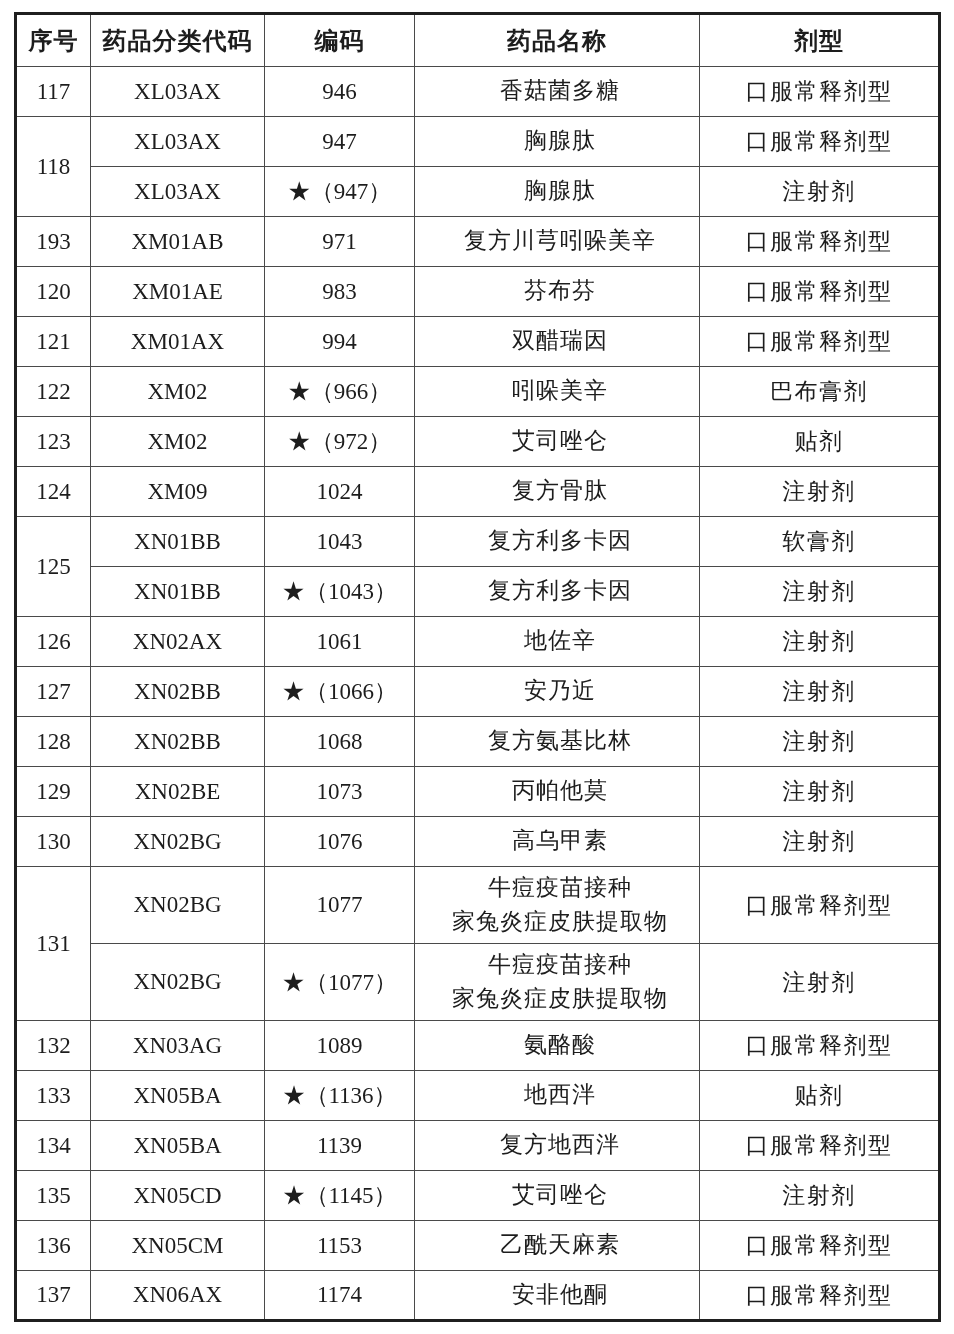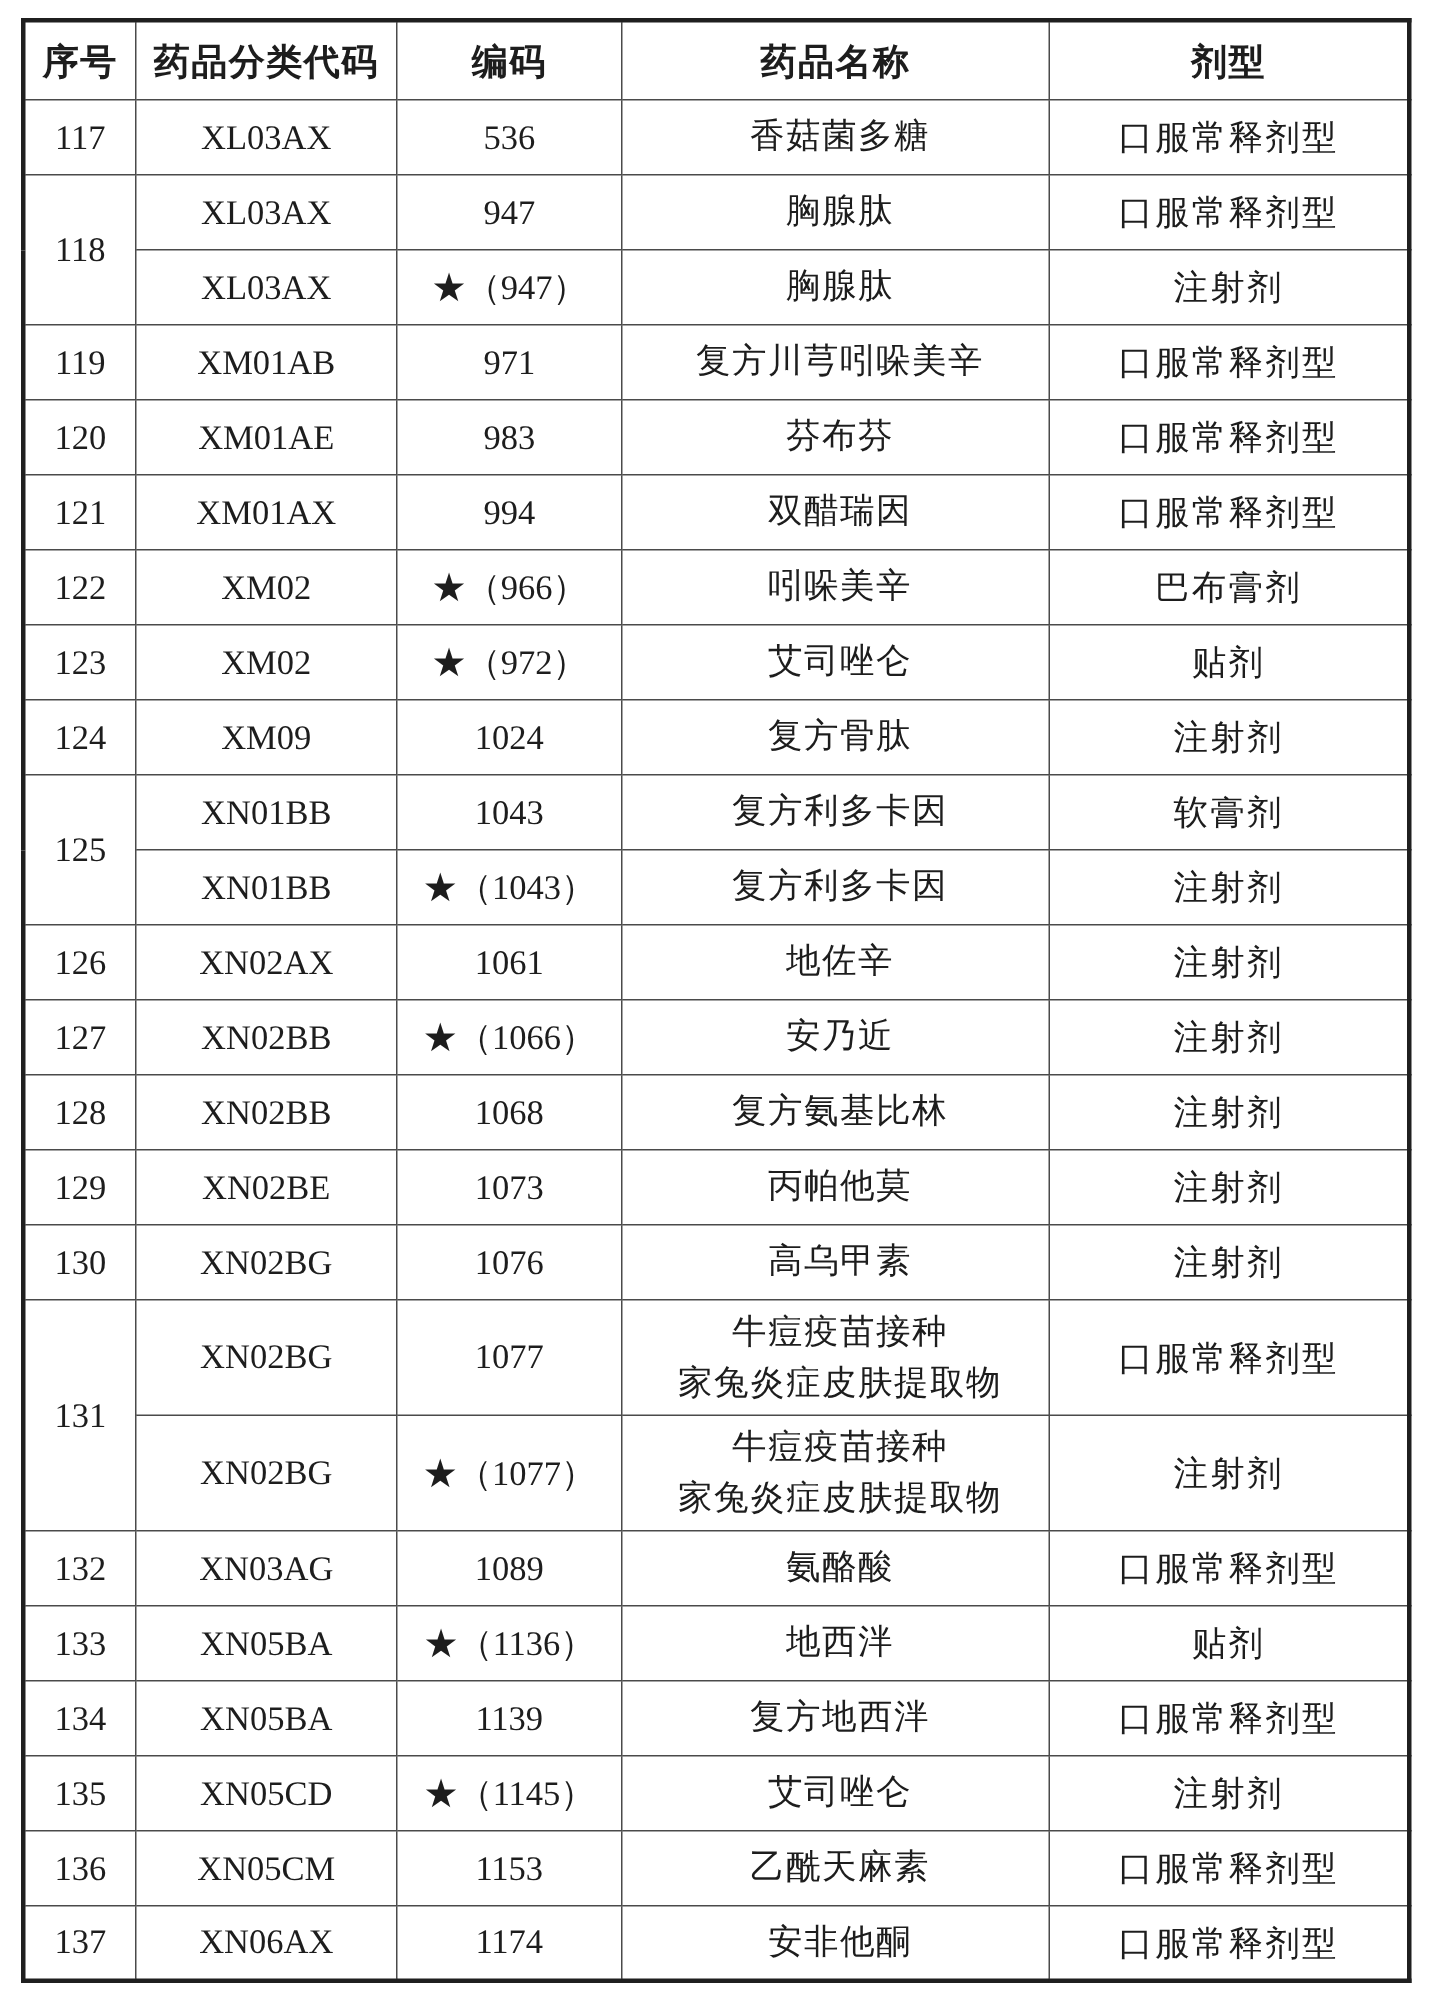--- a/index.html
+++ b/index.html
@@ -65,39 +65,39 @@
         <th>药品分类代码</th>
         <th>编码</th>
         <th>药品名称</th>
         <th>剂型</th>
       </tr>
     </thead>
     <tbody>
       <tr>
         <td class="cell-serial">117</td>
         <td class="cell-cls">XL03AX</td>
-        <td class="cell-code">536</td>
+        <td class="cell-code">946</td>
         <td class="cell-name">香菇菌多糖</td>
         <td class="cell-form">口服常释剂型</td>
       </tr>
       <tr>
         <td class="cell-serial" rowspan="2">118</td>
         <td class="cell-cls">XL03AX</td>
         <td class="cell-code">947</td>
         <td class="cell-name">胸腺肽</td>
         <td class="cell-form">口服常释剂型</td>
       </tr>
       <tr>
         <td class="cell-cls">XL03AX</td>
         <td class="cell-code">★（947）</td>
         <td class="cell-name">胸腺肽</td>
         <td class="cell-form">注射剂</td>
       </tr>
       <tr>
-        <td class="cell-serial">119</td>
+        <td class="cell-serial">193</td>
         <td class="cell-cls">XM01AB</td>
         <td class="cell-code">971</td>
         <td class="cell-name">复方川芎吲哚美辛</td>
         <td class="cell-form">口服常释剂型</td>
       </tr>
       <tr>
         <td class="cell-serial">120</td>
         <td class="cell-cls">XM01AE</td>
         <td class="cell-code">983</td>
         <td class="cell-name">芬布芬</td>

